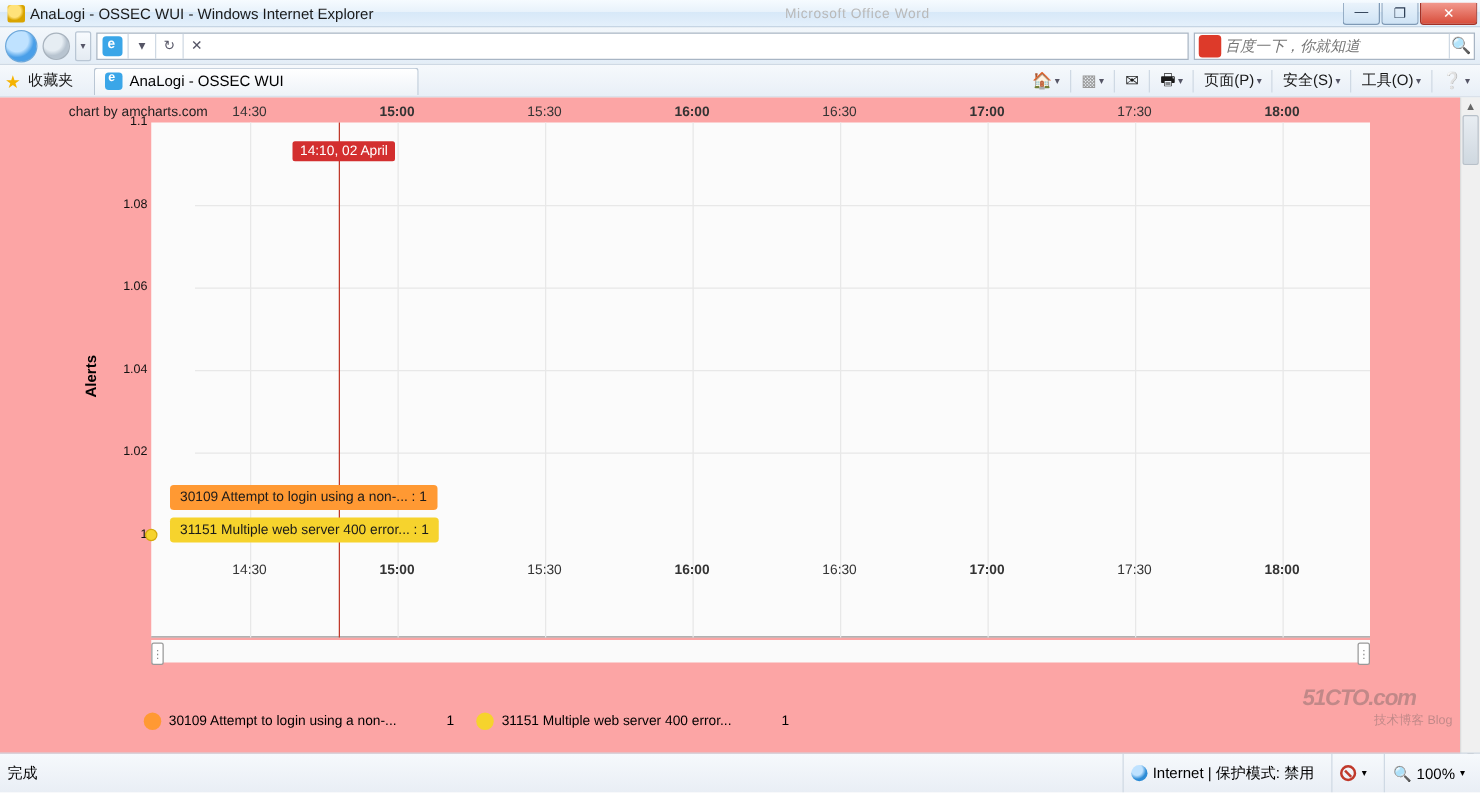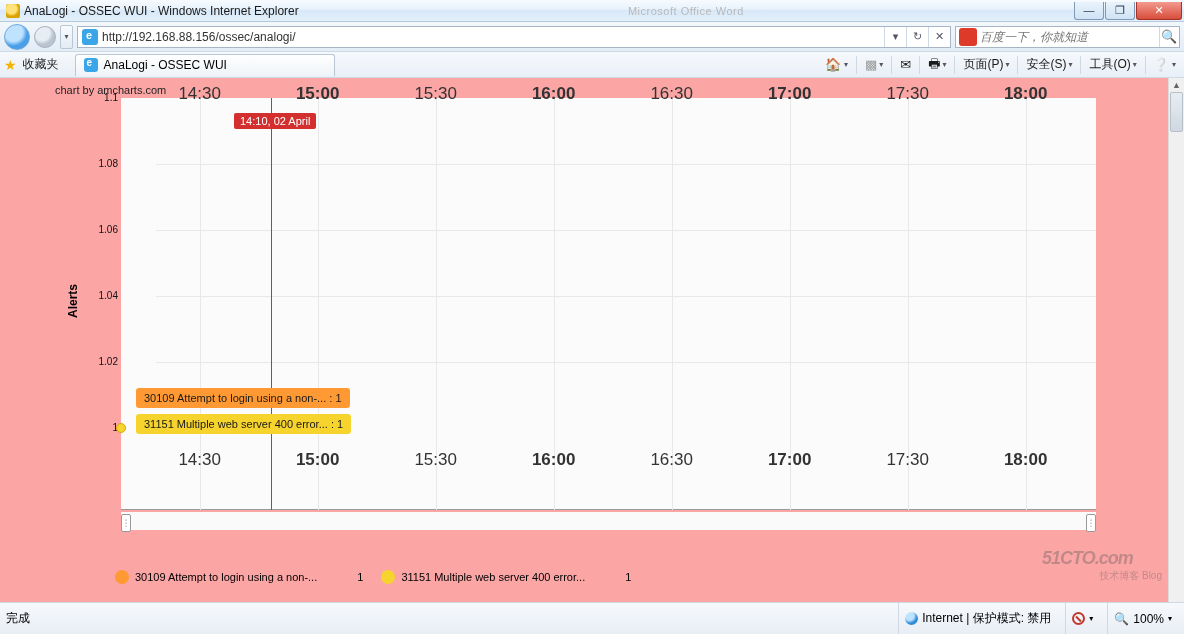--- a/index.html
+++ b/index.html
@@ -55,21 +55,21 @@
 .forbid::after{content:"";position:absolute;left:1px;right:1px;top:4px;height:2px;background:#c0392b;transform:rotate(45deg);}
 
 
 .chartlink { position:absolute; left:55px; top:6px; font-size:11px; color:#222; font-family:Verdana,sans-serif; }
 .chart { position:absolute; left:86px; top:20px; width:1010px; height:432px; }
 .chart .plot { position:absolute; left:35px; top:0; right:0; bottom:20px; background:#fbfbfb; border-bottom:1px solid #999; }
 .chart .ylabel { position:absolute; left:-30px; top:50%; transform:rotate(-90deg) translateX(20px); font-size:12px; font-weight:bold; font-family:Verdana,sans-serif; }
 .chart .ytick { position:absolute; right:calc(100% - 32px); font-size:10px; color:#111; font-family:Verdana,sans-serif; }
 .chart .gridv { position:absolute; top:0; bottom:20px; width:1px; background:#e8e8e8; }
 .chart .gridh { position:absolute; left:35px; right:0; height:1px; background:#e8e8e8; }
-.chart .xtick { position:absolute; bottom:-18px; font-size:17px; color:#333; font-family:Verdana,sans-serif; transform:translateX(-50%); white-space:nowrap; }
+.chart .xtick { position:absolute; bottom:-18px; font-size:11px; color:#333; font-family:Verdana,sans-serif; transform:translateX(-50%); white-space:nowrap; }
 .chart .xtick.bold { font-weight:bold; }
 .chart .xtick.toprow { bottom:auto; top:-14px; }
 .chart .cursor { position:absolute; top:0; bottom:20px; width:1px; background:#c0392b; }
 .chart .balloon { position:absolute; background:#d32f2f; color:#fff; font-size:11px; padding:2px 6px; border-radius:2px; font-family:Verdana,sans-serif; white-space:nowrap;margin-top:29px; }
 .chart .tip { position:absolute; padding:4px 8px; font-size:11px; border-radius:3px; font-family:Verdana,sans-serif; white-space:nowrap; }
 .chart .tip.orange { background:#ff9933; color:#1a1a1a; }
 .chart .tip.yellow { background:#f6d32d; color:#1a1a1a; }
 .chart .dot { position:absolute; width:10px; height:10px; border-radius:50%; background:#f6d32d; border:1px solid #d4a90a; transform:translate(-50%,-50%); }
 .chart .sbbar { position:absolute; left:35px; right:0; bottom:0; height:18px; background:#fafafa; }
 .chart .sbbar .handle { position:absolute; top:2px; width:10px; height:18px; border:1px solid #999; border-radius:2px; background:#fff; font-size:9px; display:flex; flex-direction:column; align-items:center; justify-content:center; color:#888; }
@@ -100,21 +100,20 @@
     <div class="winbtn close">✕</div>
   </div>
 </div>
 
 <div class="navbar">
   <span class="navbtn"></span>
   <span class="navbtn fwd"></span>
   <span class="navdrop">▾</span>
   <div class="addrwrap">
     <span class="ieicon"></span>
-    <span class="url">http://192.168.88.156/ossec/analogi/</span>
     <span class="btn">▾</span>
     <span class="btn">↻</span>
     <span class="btn">✕</span>
   </div>
   <div class="sbarwrap">
     <span class="sicon"></span>
     <input placeholder="百度一下，你就知道" style="">
     <span class="btn" style="color:#3a6ea5;">🔍</span>
   </div>
 </div>

